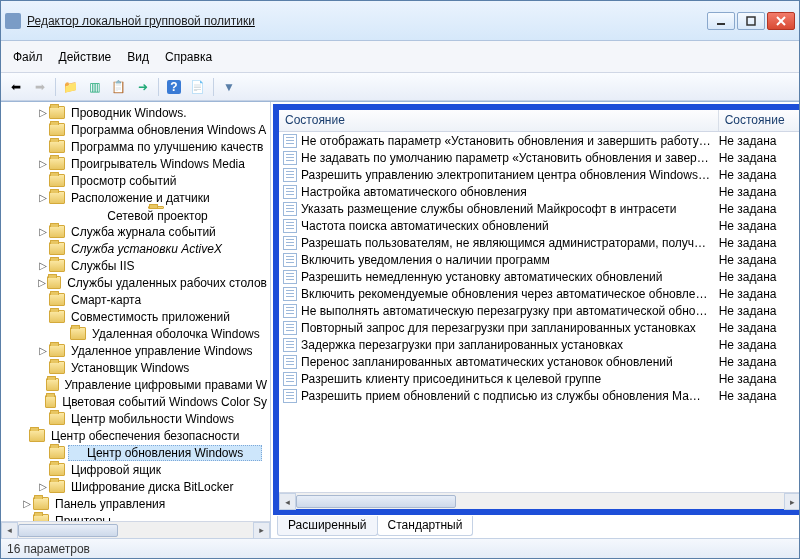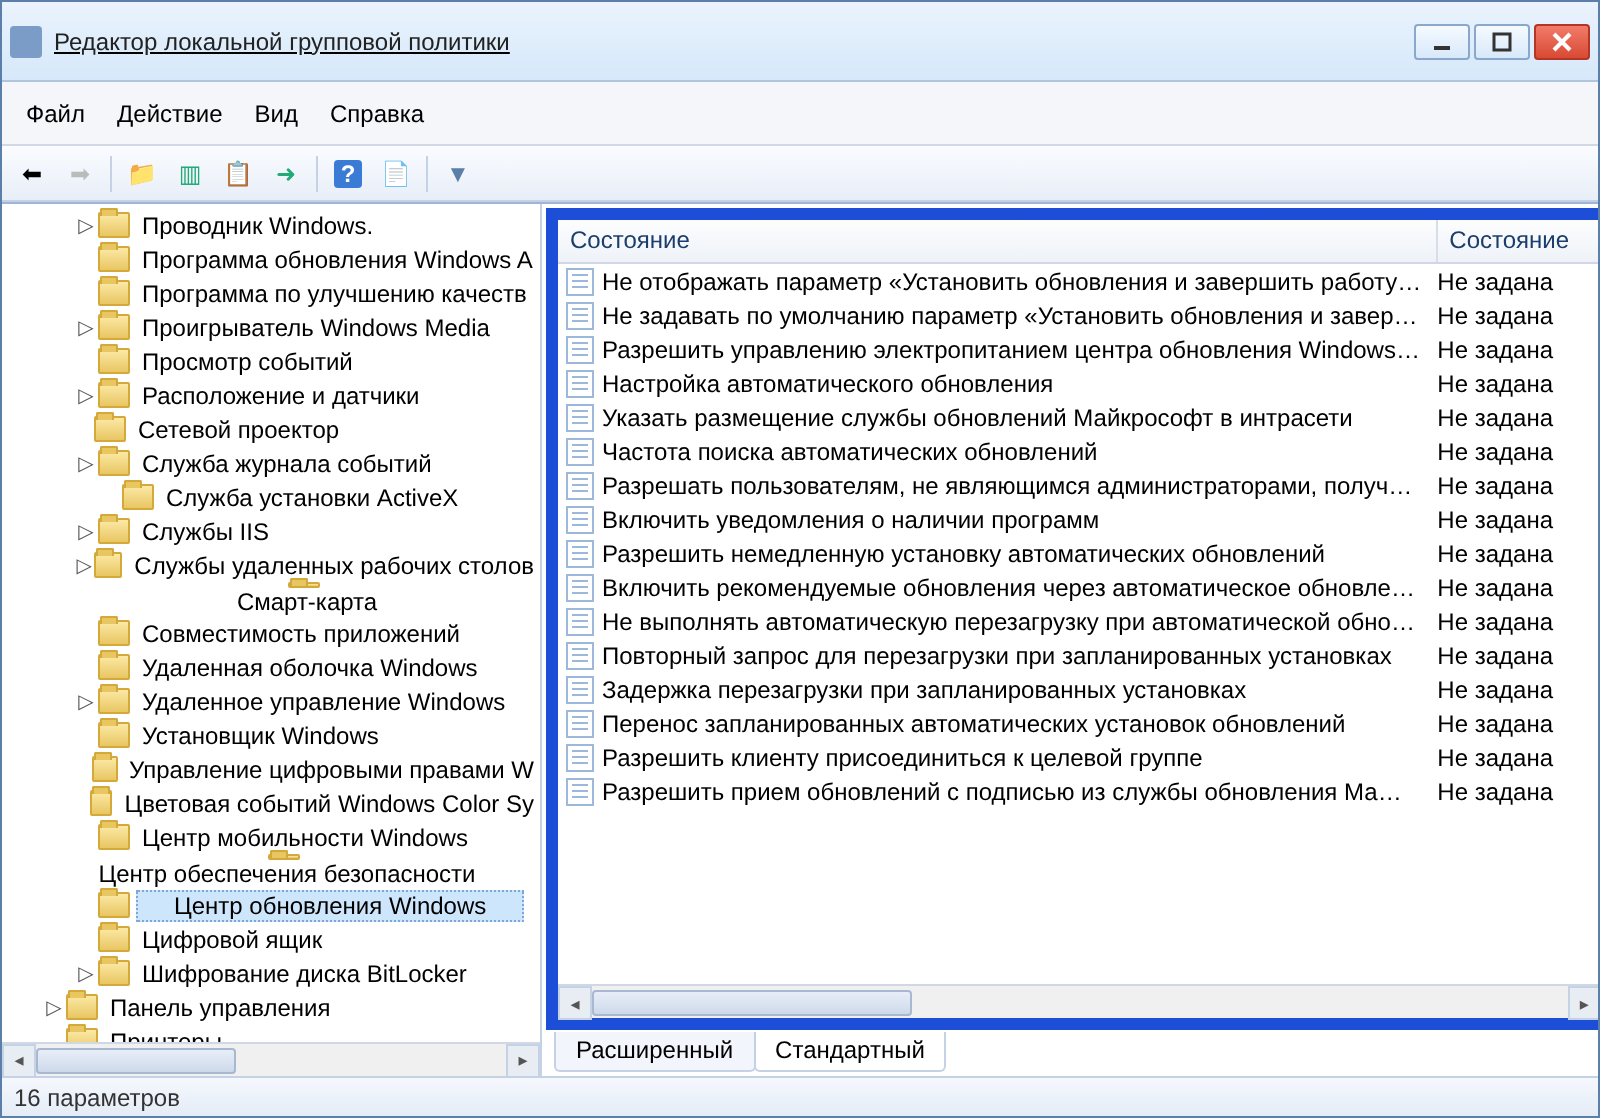--- a/index.html
+++ b/index.html
@@ -150,56 +150,56 @@
         <div class="tree-item" style="padding-left: 36px;">
           <span class="expander"></span>
           <span class="folder"></span>
           <span class="label">Просмотр событий</span>
         </div>
         <div class="tree-item" style="padding-left: 36px;">
           <span class="expander">▷</span>
           <span class="folder"></span>
           <span class="label">Расположение и датчики</span>
         </div>
-        <div class="tree-item" style="padding-left: 34px;">
+        <div class="tree-item" style="padding-left: 44px; flex-direction: column;">
           <span class="expander"></span>
           <span class="folder"></span>
           <span class="label">Сетевой проектор</span>
         </div>
         <div class="tree-item" style="padding-left: 36px;">
           <span class="expander">▷</span>
           <span class="folder"></span>
           <span class="label">Служба журнала событий</span>
         </div>
-        <div class="tree-item" style="padding-left: 48px;">
+        <div class="tree-item" style="padding-left: 36px; font-style: italic;">
           <span class="expander"></span>
           <span class="folder"></span>
           <span class="label">Служба установки ActiveX</span>
         </div>
         <div class="tree-item" style="padding-left: 36px;">
           <span class="expander">▷</span>
           <span class="folder"></span>
           <span class="label">Службы IIS</span>
         </div>
         <div class="tree-item" style="padding-left: 36px;">
           <span class="expander">▷</span>
           <span class="folder"></span>
           <span class="label">Службы удаленных рабочих столов</span>
         </div>
-        <div class="tree-item" style="padding-left: 36px; flex-direction: column;">
+        <div class="tree-item" style="padding-left: 36px;">
           <span class="expander"></span>
           <span class="folder"></span>
           <span class="label">Смарт-карта</span>
         </div>
         <div class="tree-item" style="padding-left: 36px;">
           <span class="expander"></span>
           <span class="folder"></span>
           <span class="label">Совместимость приложений</span>
         </div>
-        <div class="tree-item" style="padding-left: 36px;">
+        <div class="tree-item" style="padding-left: 57px;">
           <span class="expander"></span>
           <span class="folder"></span>
           <span class="label">Удаленная оболочка Windows</span>
         </div>
         <div class="tree-item" style="padding-left: 36px;">
           <span class="expander">▷</span>
           <span class="folder"></span>
           <span class="label">Удаленное управление Windows</span>
         </div>
         <div class="tree-item" style="padding-left: 36px;">
@@ -215,21 +215,21 @@
         <div class="tree-item" style="padding-left: 36px;">
           <span class="expander"></span>
           <span class="folder"></span>
           <span class="label">Цветовая событий Windows Color Sy</span>
         </div>
         <div class="tree-item" style="padding-left: 36px;">
           <span class="expander"></span>
           <span class="folder"></span>
           <span class="label">Центр мобильности Windows</span>
         </div>
-        <div class="tree-item" style="padding-left: 16px; flex-direction: column;">
+        <div class="tree-item" style="padding-left: 16px;">
           <span class="expander"></span>
           <span class="folder"></span>
           <span class="label">Центр обеспечения безопасности</span>
         </div>
         <div class="tree-item selected" style="padding-left: 36px;">
           <span class="expander"></span>
           <span class="folder"></span>
           <span class="label">Центр обновления Windows</span>
         </div>
         <div class="tree-item" style="padding-left: 36px;">

